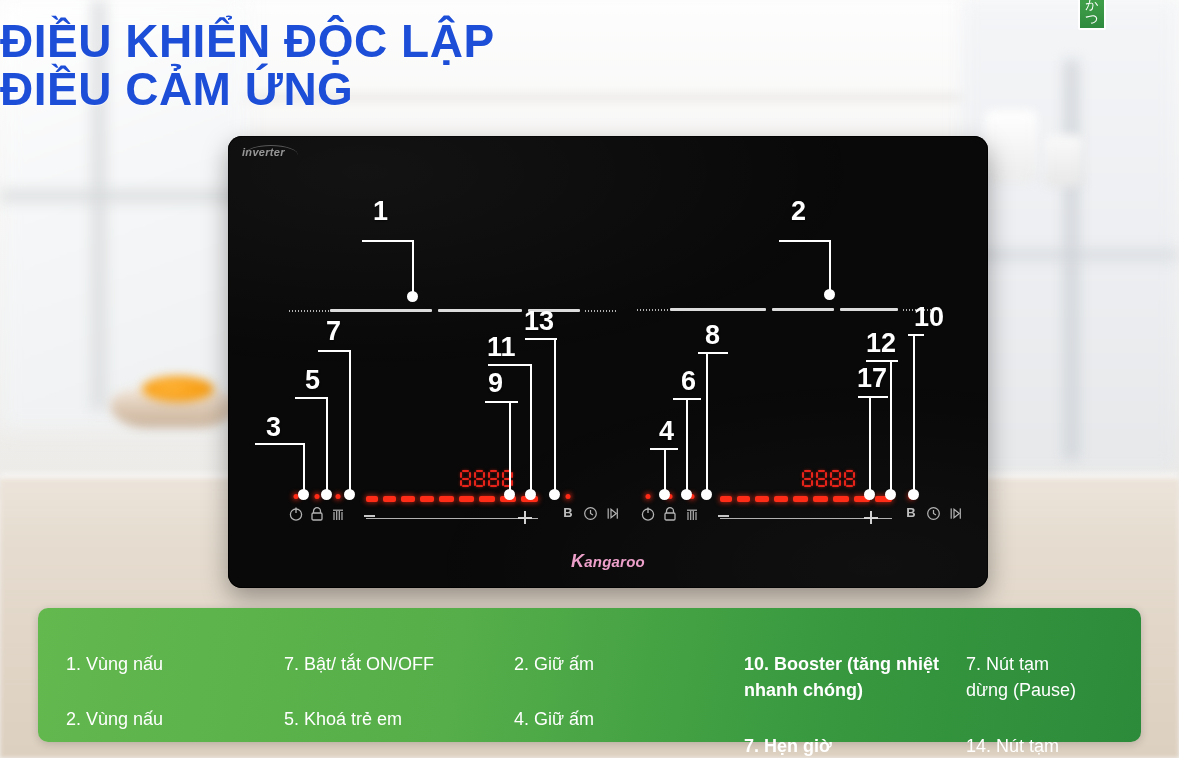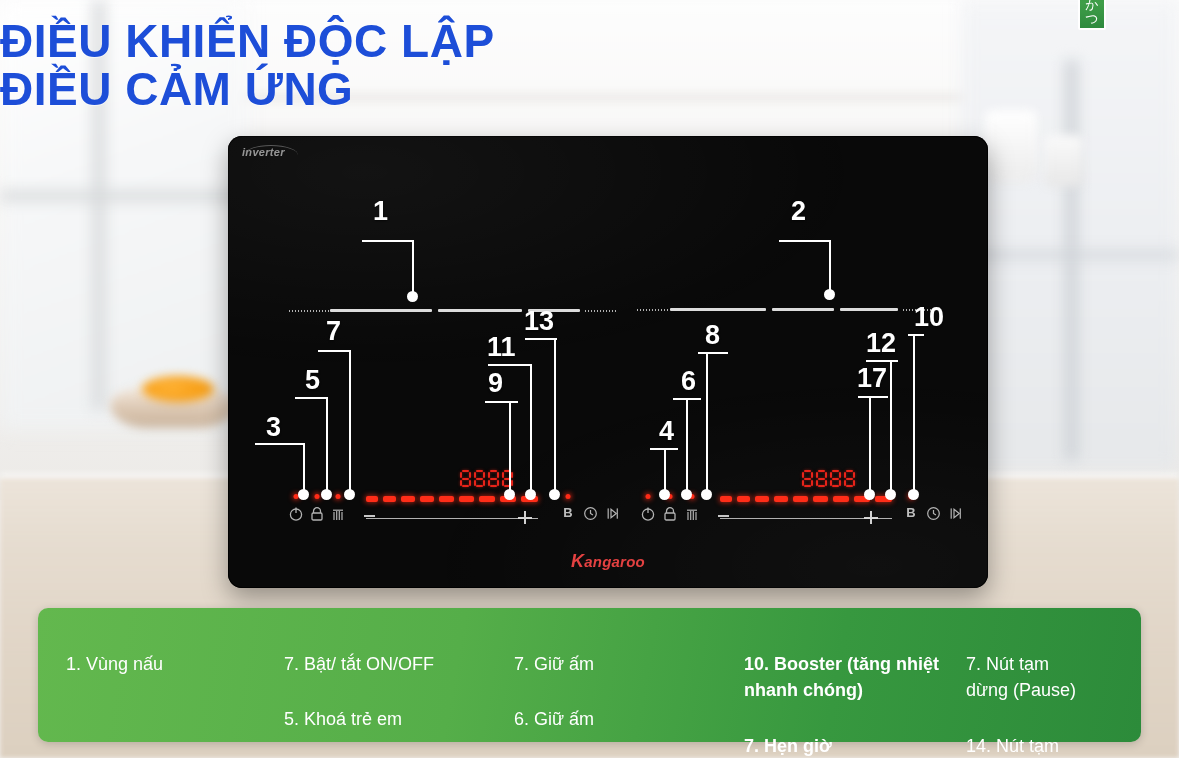--- a/index.html
+++ b/index.html
@@ -124,21 +124,21 @@
     color:#c9c9c9;font-size:11px;font-style:italic;font-weight:bold;
     letter-spacing:.3px;opacity:.72;
   }
   .inverter .arc{
     position:absolute;left:2px;top:-1px;width:54px;height:9px;
     border-top:1.5px solid rgba(200,200,200,.55);
     border-radius:50%/100% 100% 0 0;
   }
   .brand{
     position:absolute;left:0;right:0;bottom:16px;text-align:center;
-    color:#ef4444;font-size:15px;font-weight:bold;font-style:italic;
+    color:#f9a8d4;font-size:15px;font-weight:bold;font-style:italic;
     letter-spacing:.2px;opacity:.95;
   }
   .brand .k{font-size:18px;}
 
   
   .zone{position:absolute;height:4px;}
   .zone .seg{position:absolute;top:0;height:3px;background:#dcdcdc;border-radius:1px;}
   .zone .dots{
     position:absolute;top:1px;height:2px;
     background-image:radial-gradient(circle,#cfcfcf 45%,transparent 46%);
@@ -609,32 +609,33 @@
     <span class="hline" style="left:908px;top:334px;width:16px;"></span>
     <span class="vline" style="left:913px;top:334px;height:160px;"></span>
     <span class="dot" style="left:908px;top:489px;"></span>
   </div>
 
   <div class="legend">
     <div class="legend-cols">
 
       <div class="lcol c1">
         <div class="li">1. Vùng nấu</div>
+        <div class="li">2. Vùng nấu</div>
         
       </div>
 
       <div class="lcol c2">
         <div class="li">7. Bật/ tắt ON/OFF</div>
         <div class="li">5. Khoá trẻ em</div>
         
       </div>
 
       <div class="lcol c3">
-        <div class="li">7. Giữ ấm</div>
-        <div class="li">6. Giữ ấm</div>
+        <div class="li">2. Giữ ấm</div>
+        <div class="li">4. Giữ ấm</div>
         
       </div>
 
       <div class="lcol c4">
         <div class="li">10. Booster (tăng nhiệt
 nhanh chóng)</div>
         <div class="li">7. Hẹn giờ</div>
         
       </div>
 

